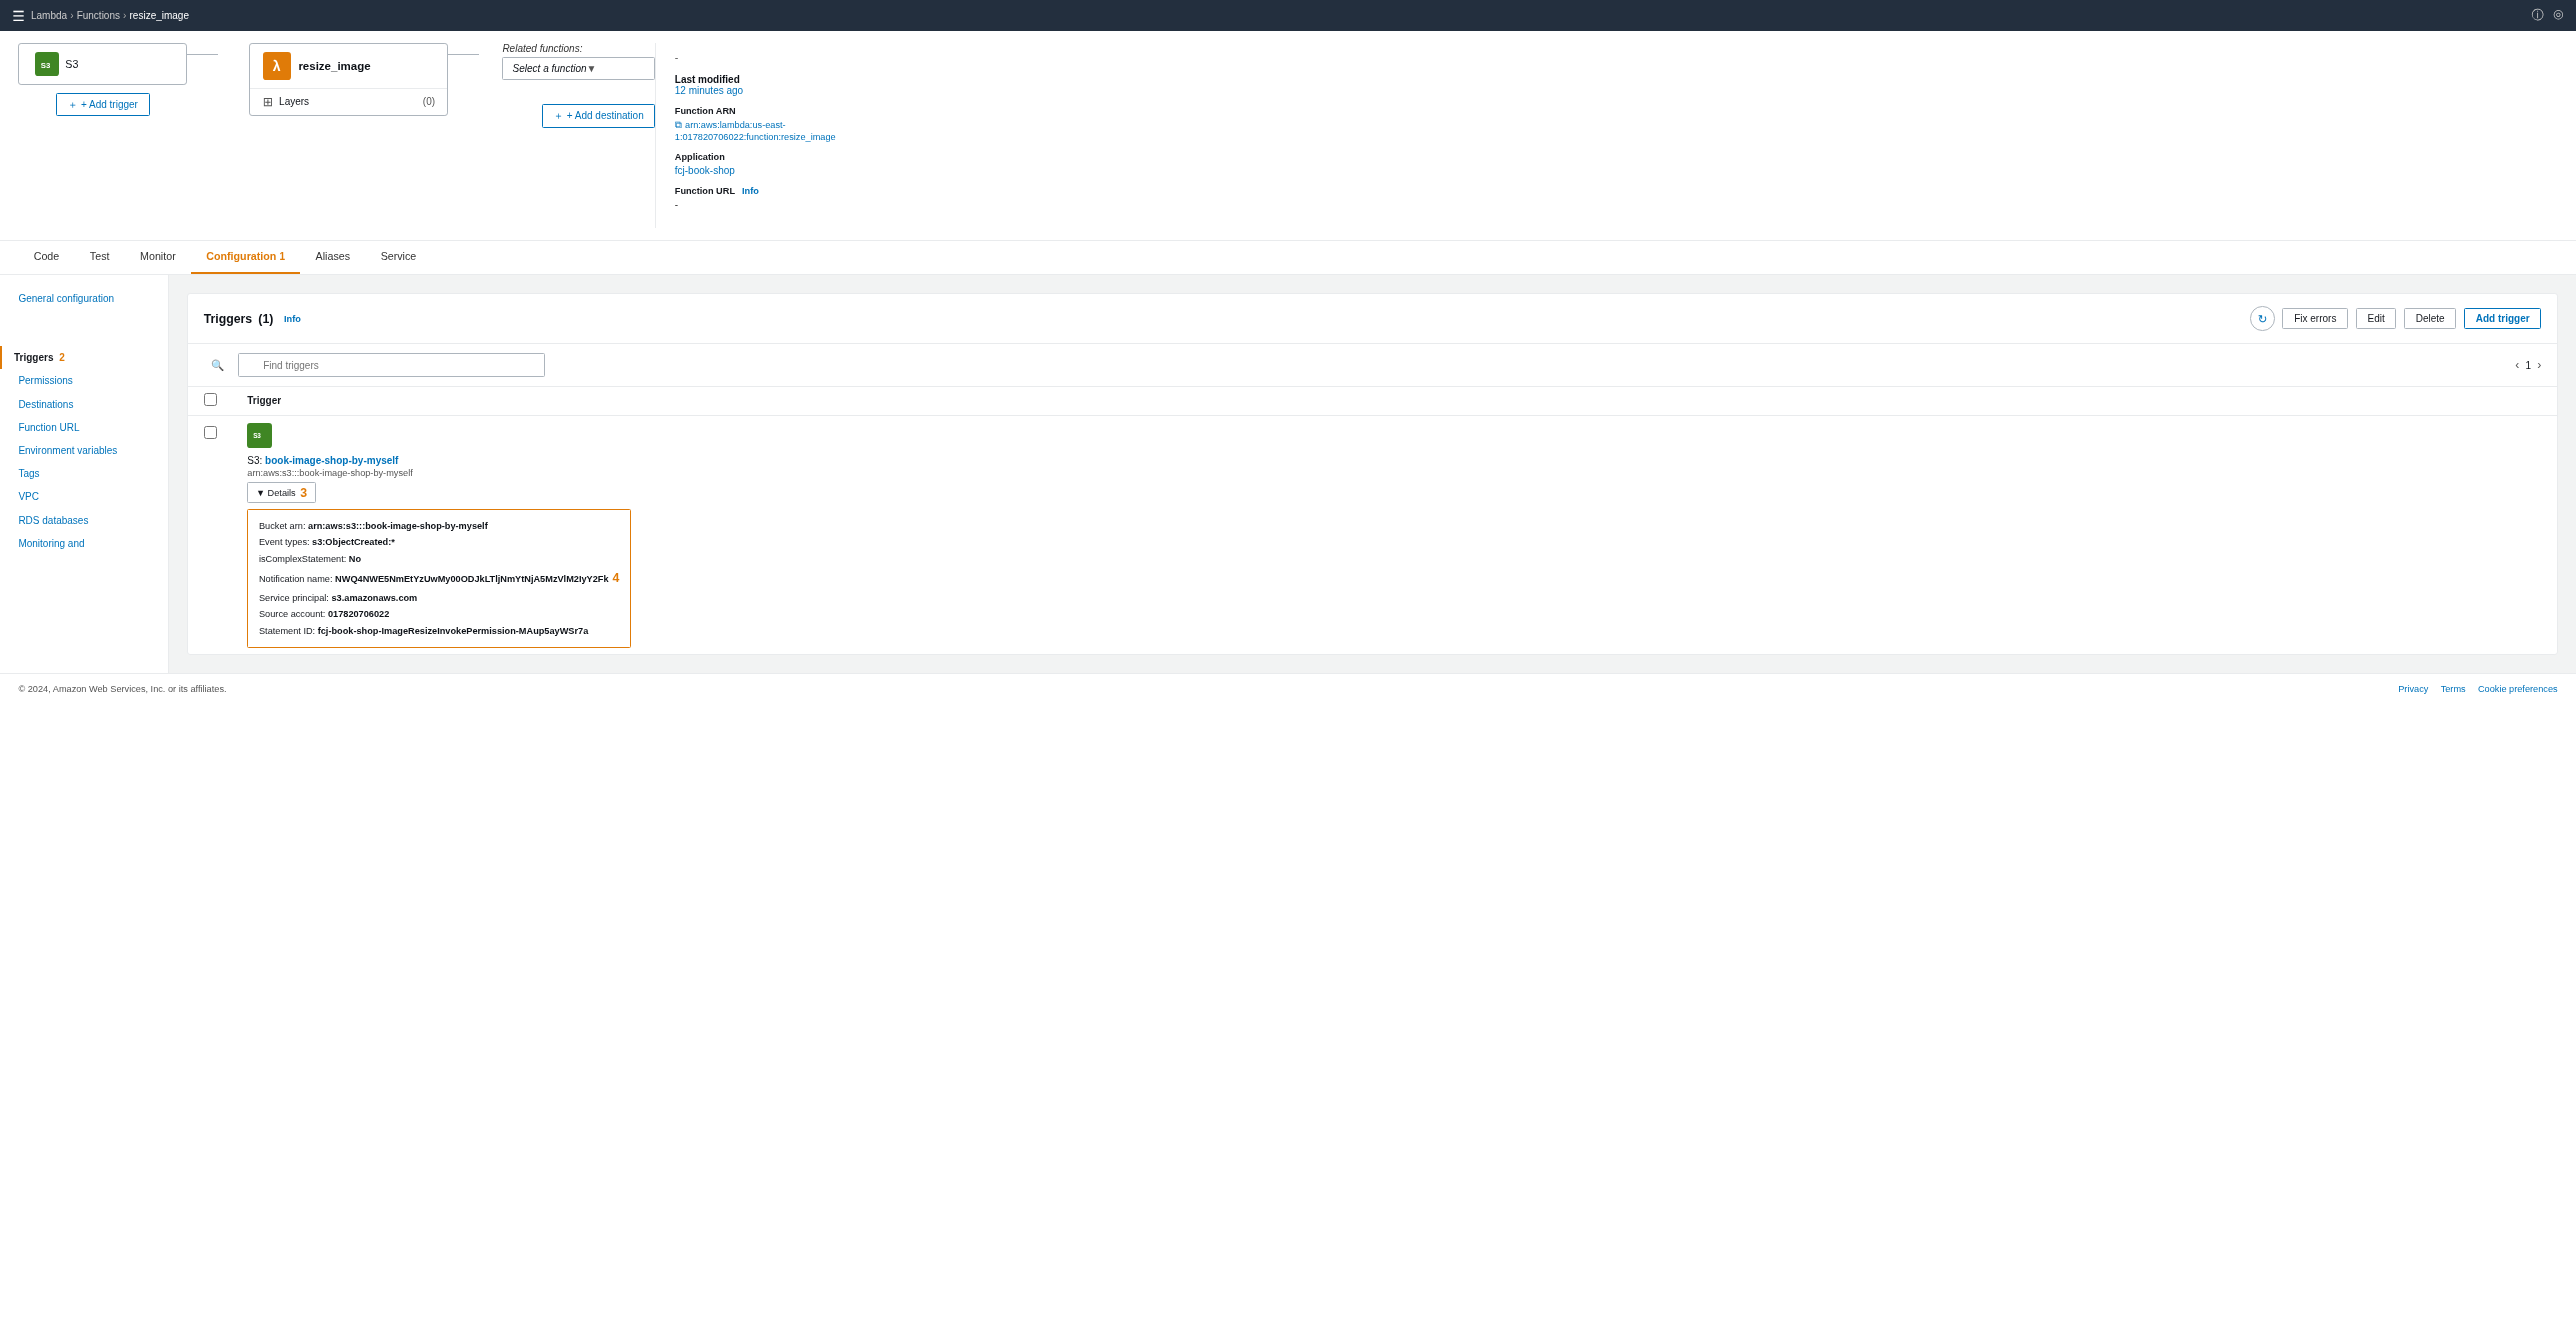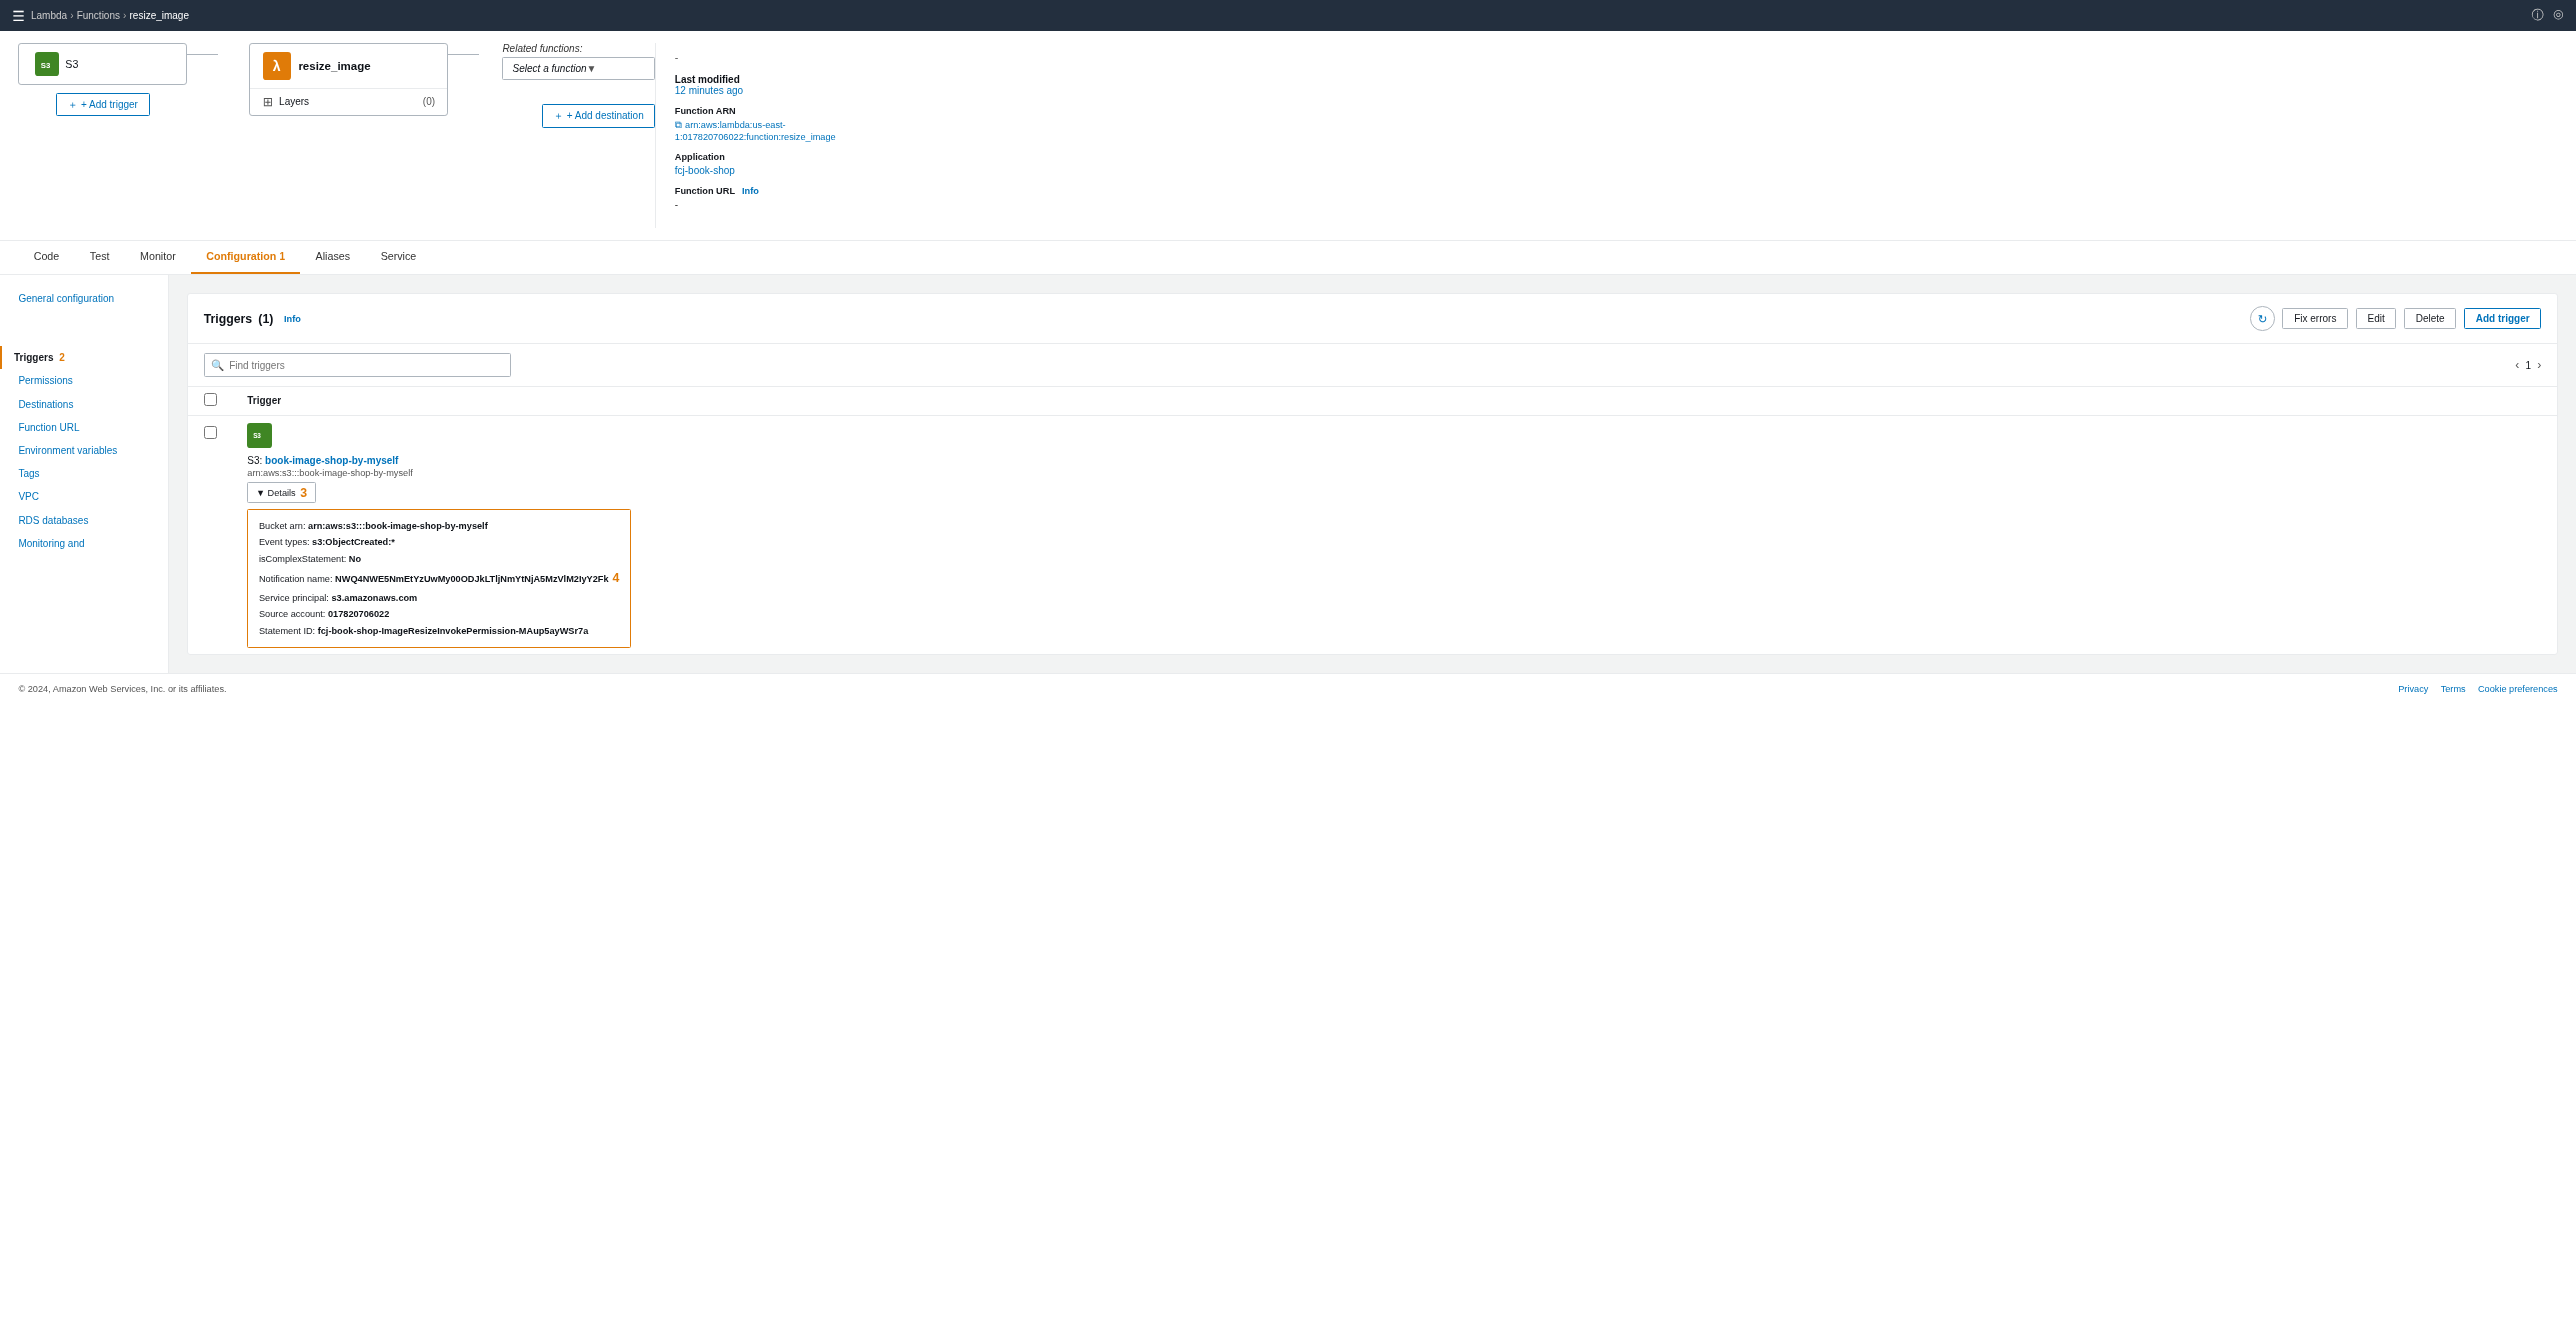--- a/index.html
+++ b/index.html
@@ -303,20 +303,21 @@
       color: #555;
       font-size: 10.7px;
     }
     .search-input {
       width: 100%;
       padding: 5.4px 7.7px 5.4px 24.5px;
       border: 0.8px solid #adb5bd;
       border-radius: 1.5px;
       font-size: 10px;
       outline: none;
+      margin-left: 34px;
     }
 
     
     .pagination {
       display: flex;
       align-items: center;
       gap: 6.1px;
       font-size: 10px;
     }
     .page-btn {

